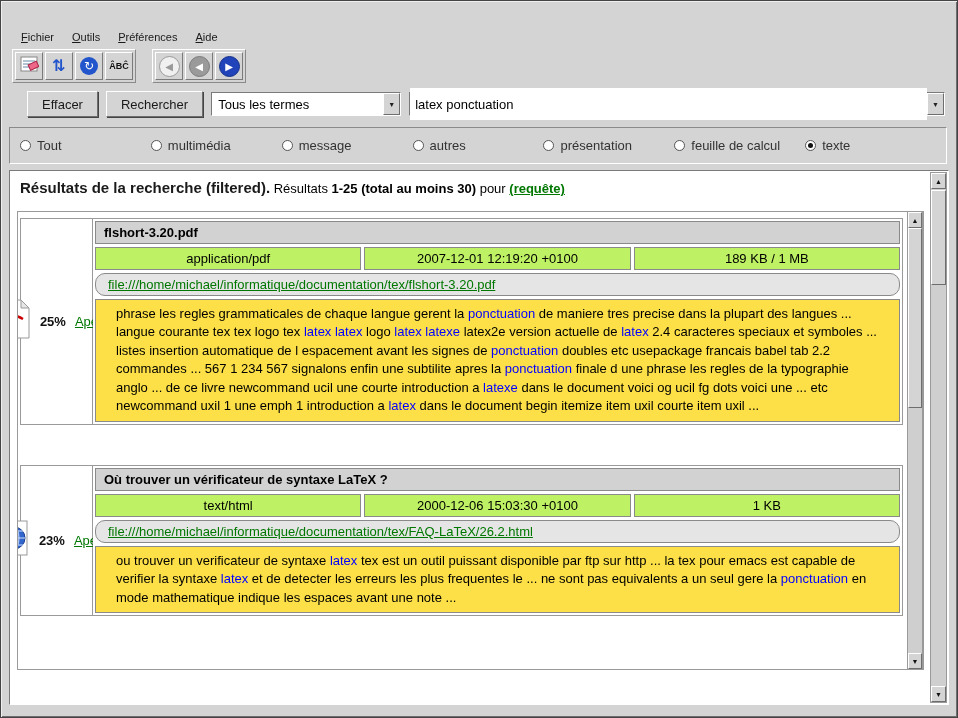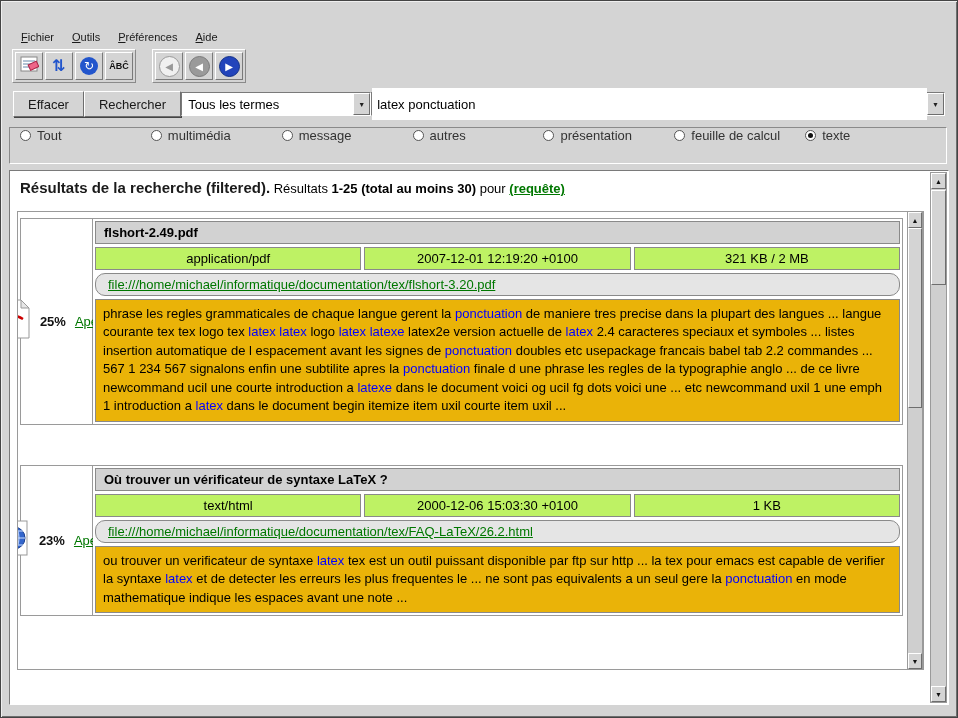--- a/index.html
+++ b/index.html
@@ -27,34 +27,34 @@
     display:flex;align-items:center;justify-content:center;}
   .glyph-blue{color:#2255cc;font-weight:bold;font-size:16px;line-height:1;}
   .hist-circle{width:18px;height:18px;border-radius:50%;background:#2255cc;color:#fff;font-size:12px;line-height:18px;text-align:center;}
   .spell{font-size:9px;font-weight:bold;color:#111;letter-spacing:0px;}
   .nav-circle{width:21px;height:21px;border-radius:50%;display:flex;align-items:center;justify-content:center;font-size:10px;}
   .nav-first{background:#f0f0f0;border:1px solid #9a9a9a;color:#999;}
   .nav-prev{background:#9a9a9a;border:1px solid #7a7a7a;color:#fff;}
   .nav-next{background:#2244bb;border:1px solid #123088;color:#fff;}
 
   
-  .searchrow{position:absolute;left:3px;right:3px;top:88px;height:30px;display:flex;align-items:center;padding:0 9px;justify-content:flex-end;}
+  .searchrow{position:absolute;left:17px;right:3px;top:88px;height:30px;display:flex;align-items:center;padding:0 9px;gap:8px;justify-content:flex-end;}
   .push-btn{height:26px;background:#d4d4d4;border:1px solid;border-color:#fff #6e6e6e #6e6e6e #fff;
     box-shadow:1px 1px 0 #444;font-size:13px;color:#1a1a1a;padding:0 14px;}
   .combo{height:24px;background:#fff;border:1px solid;border-color:#7a7a7a #fff #fff #7a7a7a;display:flex;align-items:center;}
   .combo-value{flex:1;font-size:13px;padding:0 6px;color:#000;white-space:nowrap;overflow:hidden;}
   .combo-arrow{width:17px;height:22px;background:#d4d4d4;border:1px solid;border-color:#fff #6e6e6e #6e6e6e #fff;
     font-size:7px;display:flex;align-items:center;justify-content:center;color:#222;}
   .combo-mode{width:190px;}
   .combo-query{flex:1;}
   .query-input{flex:1;border:none;outline:none;font-size:13px;padding:16px 5px;height:20px;background:#fff;color:#000;}
 
   
   .filterbar{position:absolute;left:8px;right:10px;top:126px;height:37px;border:1px solid;
-    border-color:#8a8a8a #fff #fff #8a8a8a;display:flex;align-items:flex-start;padding:0 10px;}
+    border-color:#8a8a8a #fff #fff #8a8a8a;display:flex;align-items:center;padding:0 10px;}
   .radio-opt{display:flex;align-items:center;gap:6px;width:132px;}
   .radio{width:11px;height:11px;border-radius:50%;border:1px solid #555;background:#fff;position:relative;flex:0 0 auto;}
   .radio.sel::after{content:"";position:absolute;left:2px;top:2px;width:5px;height:5px;border-radius:50%;background:#111;}
   .radio-label{font-size:13px;color:#333;}
 
   
   .results-pane{position:absolute;left:8px;right:8px;top:169px;bottom:12px;background:#fff;
     border:1px solid;border-color:#7a7a7a #fff #fff #7a7a7a;}
   .results-header{position:absolute;left:10px;top:8px;right:40px;font-size:13px;color:#000;}
   .rh-title{font-weight:bold;font-size:15px;color:#1a1a1a;}
@@ -71,21 +71,21 @@
   .entry-left{width:72px;flex:0 0 auto;border-right:1px solid #9a9a9a;display:flex;flex-direction:row;
     align-items:center;justify-content:center;gap:9px;background:#fff;}
   .relevance{font-size:13px;font-weight:bold;color:#111;}
   .preview-link{font-size:13px;}
   .entry-right{flex:1;display:flex;flex-direction:column;gap:3px;padding:2px;background:#fff;min-width:0;}
   .rrow{border:1px solid #8a8a8a;}
   .title-row{background:#d2d2d2;padding:3px 8px;font-weight:bold;font-size:13px;color:#000;}
   .meta-row{display:flex;gap:3px;border:none;}
   .cell{flex:1;background:#bef264;border:1px solid #8a8a8a;text-align:center;font-size:13px;padding:3px 4px;color:#000;}
   .url-row{background:#e5e5e5;padding:3px 12px;font-size:13px;white-space:nowrap;overflow:hidden;border-radius:10px;}
-  .abs-row{background:#eab308;padding:5px 7px;font-size:13px;line-height:1.42;color:#000;}
+  .abs-row{background:#fde047;padding:5px 20px;font-size:13px;line-height:1.42;color:#000;}
   .hl{color:#0000ff;}
 
   
   .vscroll{position:absolute;width:16px;background:#cfcfcf;border:1px solid #9a9a9a;}
   .sb-inner{right:0;top:-1px;bottom:-1px;}
   .sb-outer{right:1px;top:1px;bottom:1px;width:17px;}
   .sb-btn{position:absolute;left:0;right:0;height:16px;background:#d4d4d4;border:1px solid;
     border-color:#fff #6e6e6e #6e6e6e #fff;font-size:7px;display:flex;align-items:center;justify-content:center;color:#111;}
   .sb-up{top:0;}
   .sb-down{bottom:0;}
@@ -202,25 +202,25 @@
           <path d="M2 1 h22 l8 8 v30 h-30 z" fill="#ffffff" stroke="#999"></path>
           <path d="M24 1 l8 8 h-8 z" fill="#e6e6e6" stroke="#999"></path>
           <path d="M9 30 C7 24 16 12 18 17 C20 22 10 28 8 22 C7 18 14 13 26 20" stroke="#cc0000" stroke-width="2.6" fill="none"></path>
         </svg>
       </span>
 
       <span class="relevance">25%</span>
       <a class="green-link preview-link">Aperçu</a>
     </div>
     <div class="entry-right">
-      <div class="rrow title-row">flshort-2.49.pdf</div>
+      <div class="rrow title-row">flshort-3.20.pdf</div>
       <div class="meta-row">
         <span class="cell">application/pdf</span>
         <span class="cell">2007-12-01 12:19:20 +0100</span>
-        <span class="cell">321 KB / 2 MB</span>
+        <span class="cell">189 KB / 1 MB</span>
       </div>
       <div class="rrow url-row">
         <a class="green-link">file:///home/michael/informatique/documentation/tex/flshort-3.20.pdf</a>
       </div>
       <div class="rrow abs-row"><span>phrase les regles grammaticales de chaque langue gerent la </span><span class="hl">ponctuation</span><span> de maniere tres precise dans la plupart des langues ... langue courante tex tex logo tex </span><span class="hl">latex latex</span><span> logo </span><span class="hl">latex latexe</span><span> latex2e version actuelle de </span><span class="hl">latex</span><span> 2.4 caracteres speciaux et symboles ... listes insertion automatique de l espacement avant les signes de </span><span class="hl">ponctuation</span><span> doubles etc usepackage francais babel tab 2.2 commandes ... 567 1 234 567 signalons enfin une subtilite apres la </span><span class="hl">ponctuation</span><span> finale d une phrase les regles de la typographie anglo ... de ce livre newcommand ucil une courte introduction a </span><span class="hl">latexe</span><span> dans le document voici og ucil fg dots voici une ... etc newcommand uxil 1 une emph 1 introduction a </span><span class="hl">latex</span><span> dans le document begin itemize item uxil courte item uxil ...</span></div>
     </div>
   </div>
 
   <div class="entry">
     <div class="entry-left">

